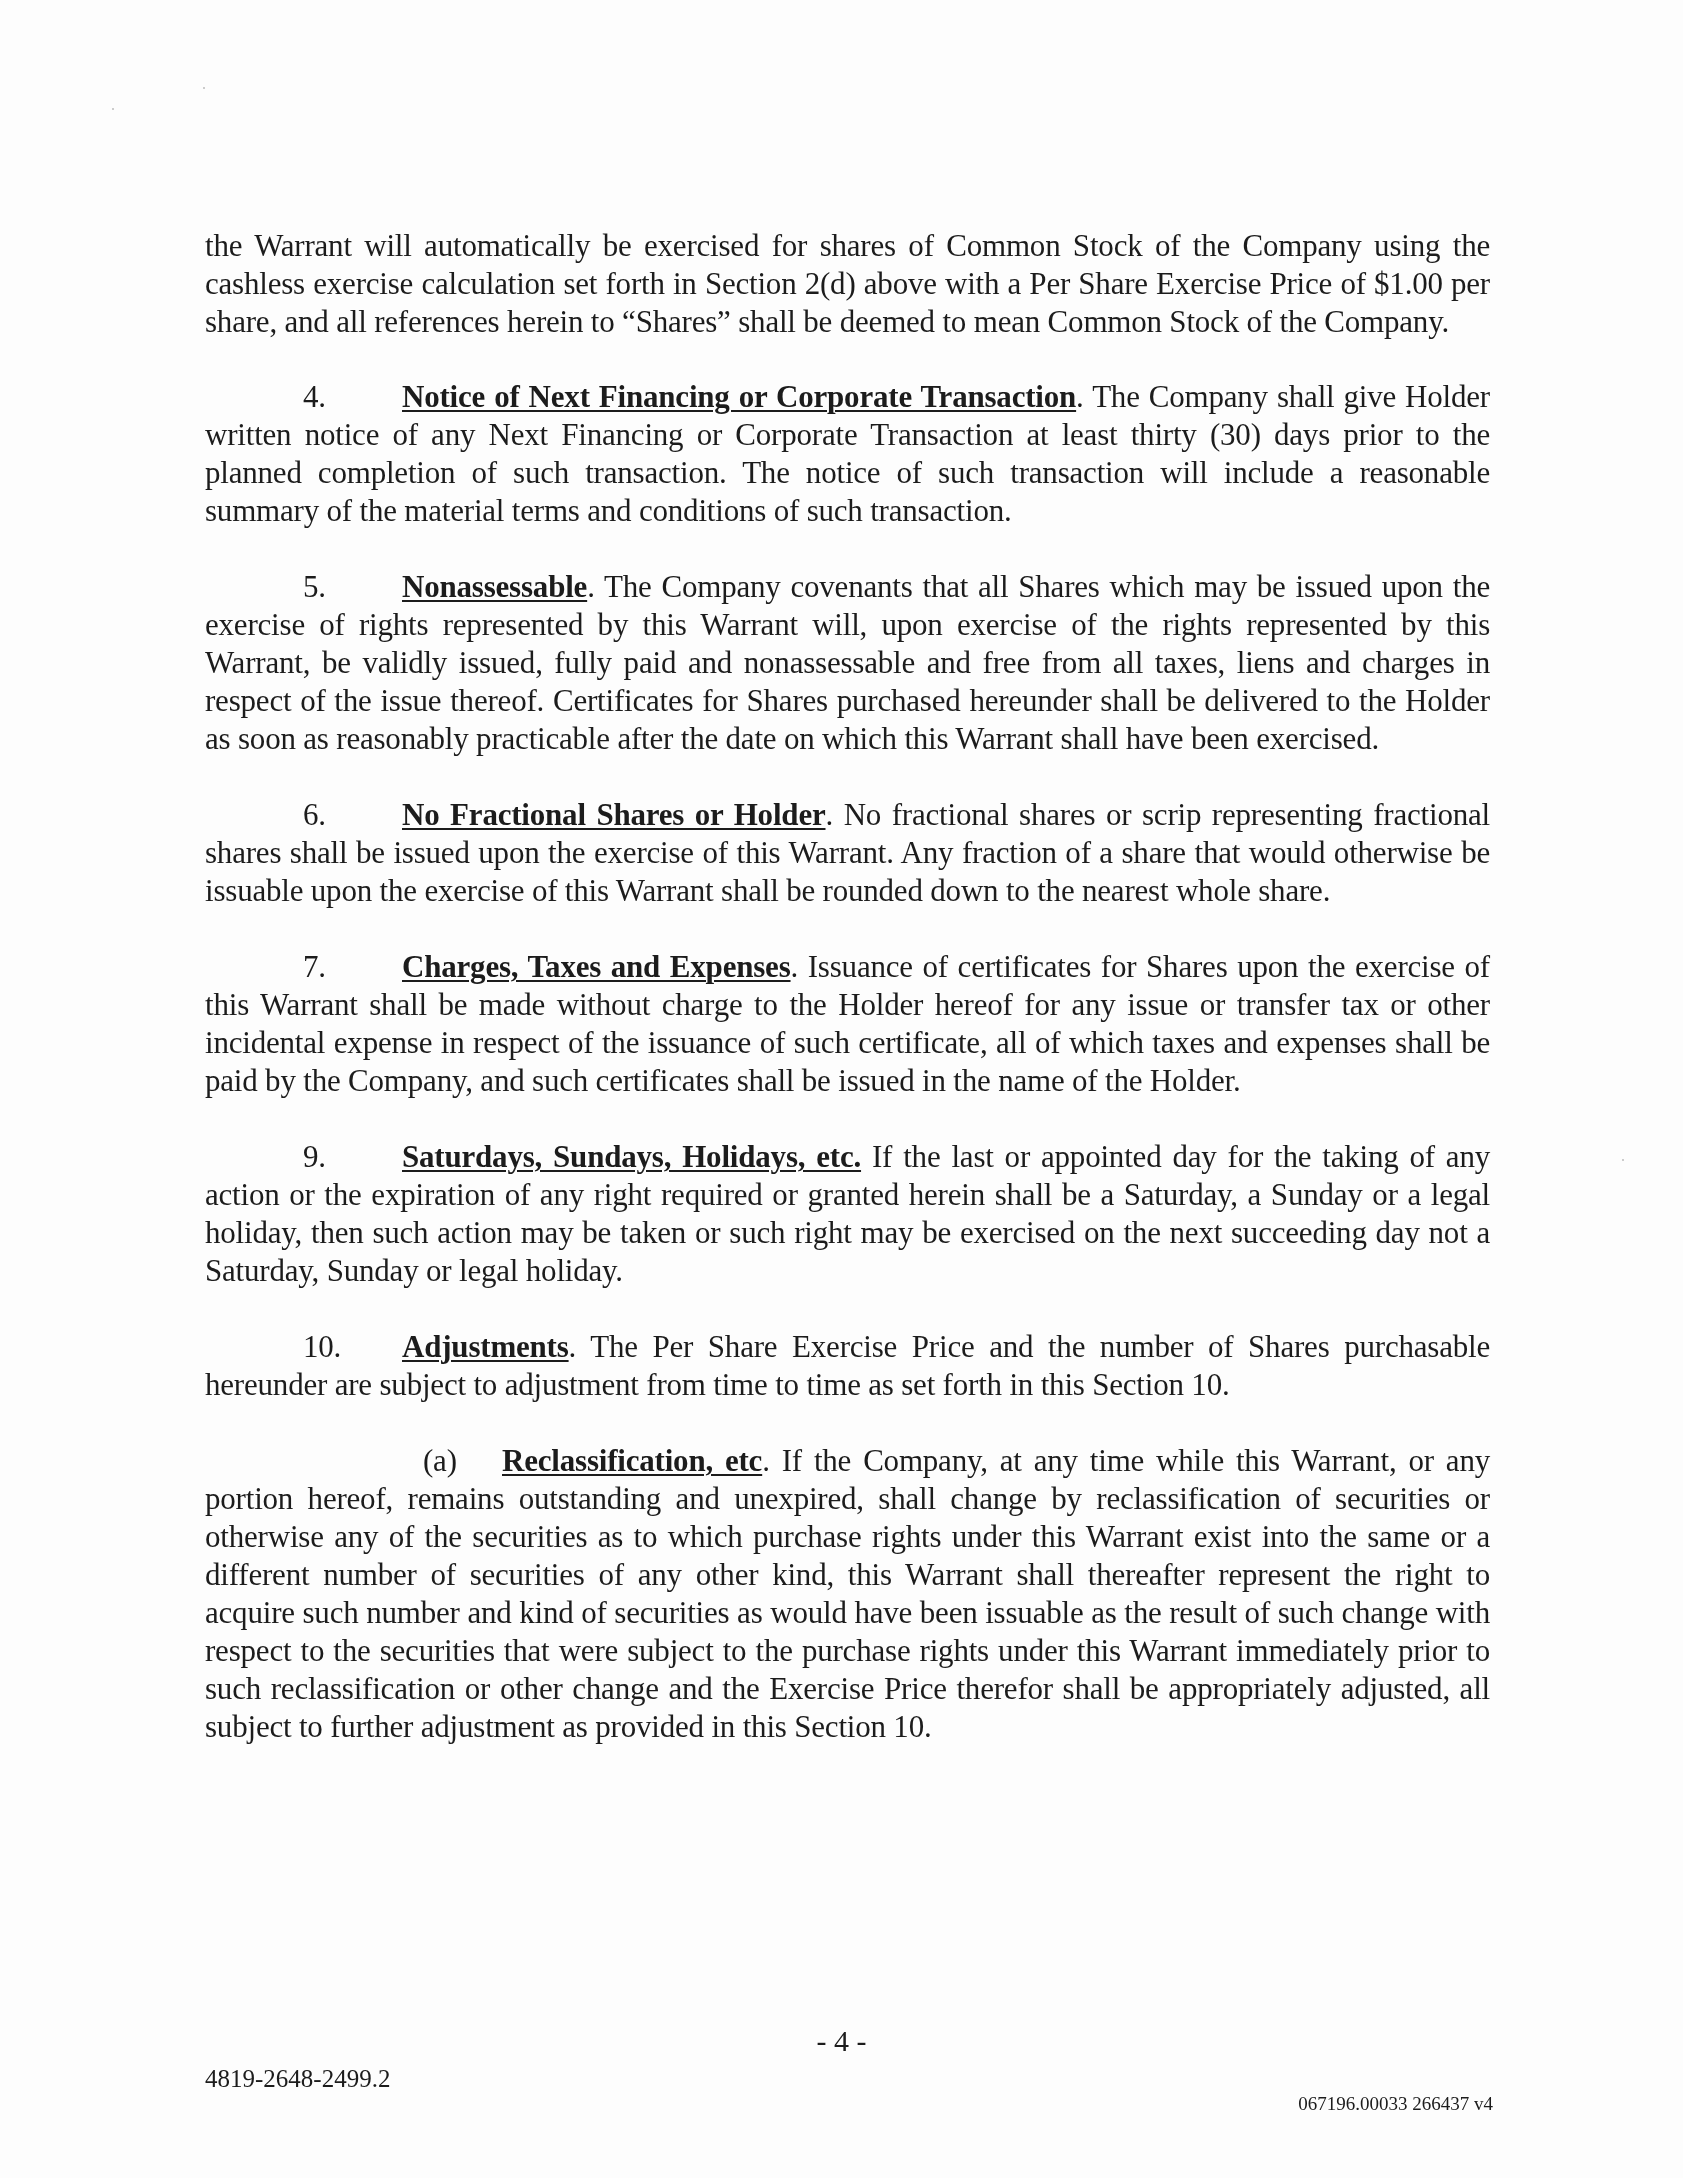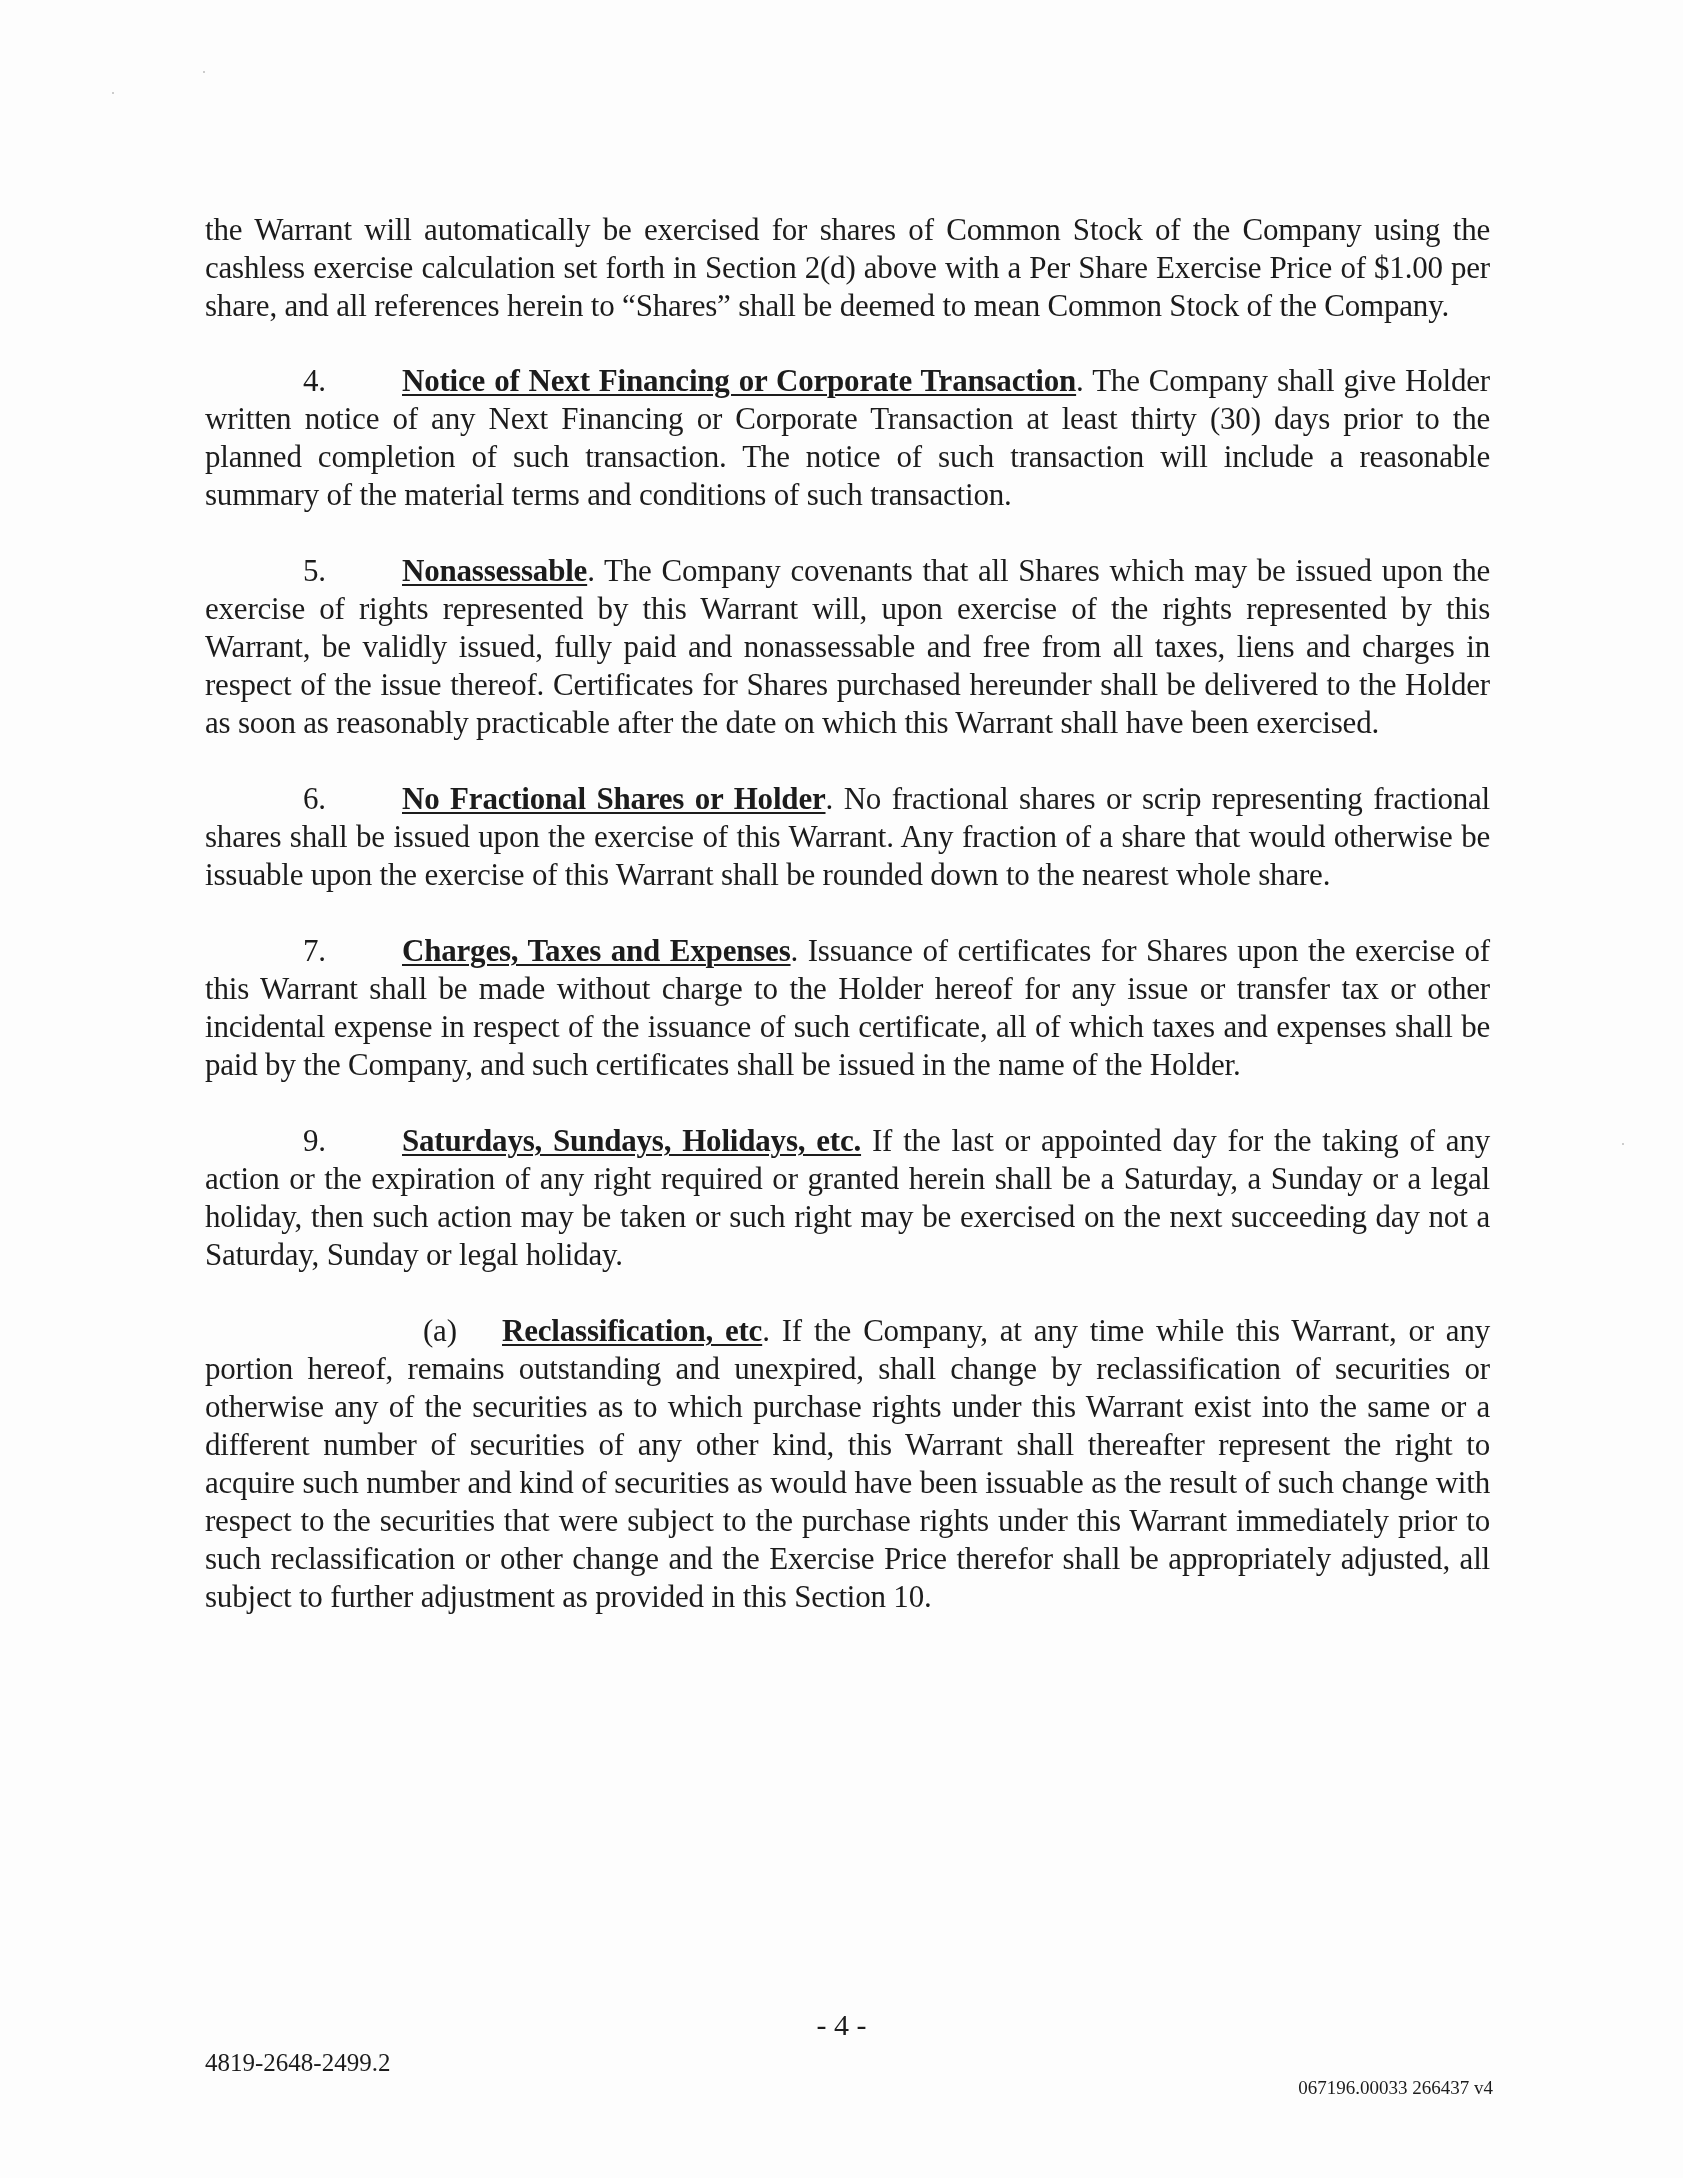--- a/index.html
+++ b/index.html
@@ -7,21 +7,21 @@
     width: 1683px;
     height: 2178px;
     background: #fdfdfd;
     position: relative;
     overflow: hidden;
     font-family: "Liberation Serif", "DejaVu Serif", serif;
     color: #1c1c1c;
   }
   .page {
     position: absolute;
-    left: 0; top: 0;
+    left: 0; top: 16px;
     width: 1683px; height: 1873px;
   }
   .body-text {
     position: absolute;
     left: 205px;
     width: 1285px;
     top: 211px;
     font-size: 31px;
     line-height: 38px;
     text-align: justify;
@@ -88,20 +88,23 @@
 
     <p class="para">
       <span class="num">7.</span><span class="heading">Charges, Taxes and Expenses</span><span>.  Issuance of certificates for Shares upon the exercise of this Warrant shall be made without charge to the Holder hereof for any issue or transfer tax or other incidental expense in respect of the issuance of such certificate, all of which taxes and expenses shall be paid by the Company, and such certificates shall be issued in the name of the Holder.</span>
     </p>
 
 
     <p class="para">
       <span class="num">9.</span><span class="heading">Saturdays, Sundays, Holidays, etc.</span><span>  If the last or appointed day for the taking of any action or the expiration of any right required or granted herein shall be a Saturday, a Sunday or a legal holiday, then such action may be taken or such right may be exercised on the next succeeding day not a Saturday, Sunday or legal holiday.</span>
     </p>
 
+    <p class="para">
+      <span class="num">10.</span><span class="heading">Adjustments</span><span>.  The Per Share Exercise Price and the number of Shares purchasable hereunder are subject to adjustment from time to time as set forth in this Section 10.</span>
+    </p>
 
     <p class="para">
       <span class="sub-num">(a)</span><span class="heading">Reclassification, etc</span><span>.  If the Company, at any time while this Warrant, or any portion hereof, remains outstanding and unexpired, shall change by reclassification of securities or otherwise any of the securities as to which purchase rights under this Warrant exist into the same or a different number of securities of any other kind, this Warrant shall thereafter represent the right to acquire such number and kind of securities as would have been issuable as the result of such change with respect to the securities that were subject to the purchase rights under this Warrant immediately prior to such reclassification or other change and the Exercise Price therefor shall be appropriately adjusted, all subject to further adjustment as provided in this Section 10.</span>
     </p>
   </div>
 
   <div class="page-number">- 4 -</div>
   <div class="footer-left">4819-2648-2499.2</div>
   <div class="footer-right">067196.00033  266437 v4</div>
 </div>

